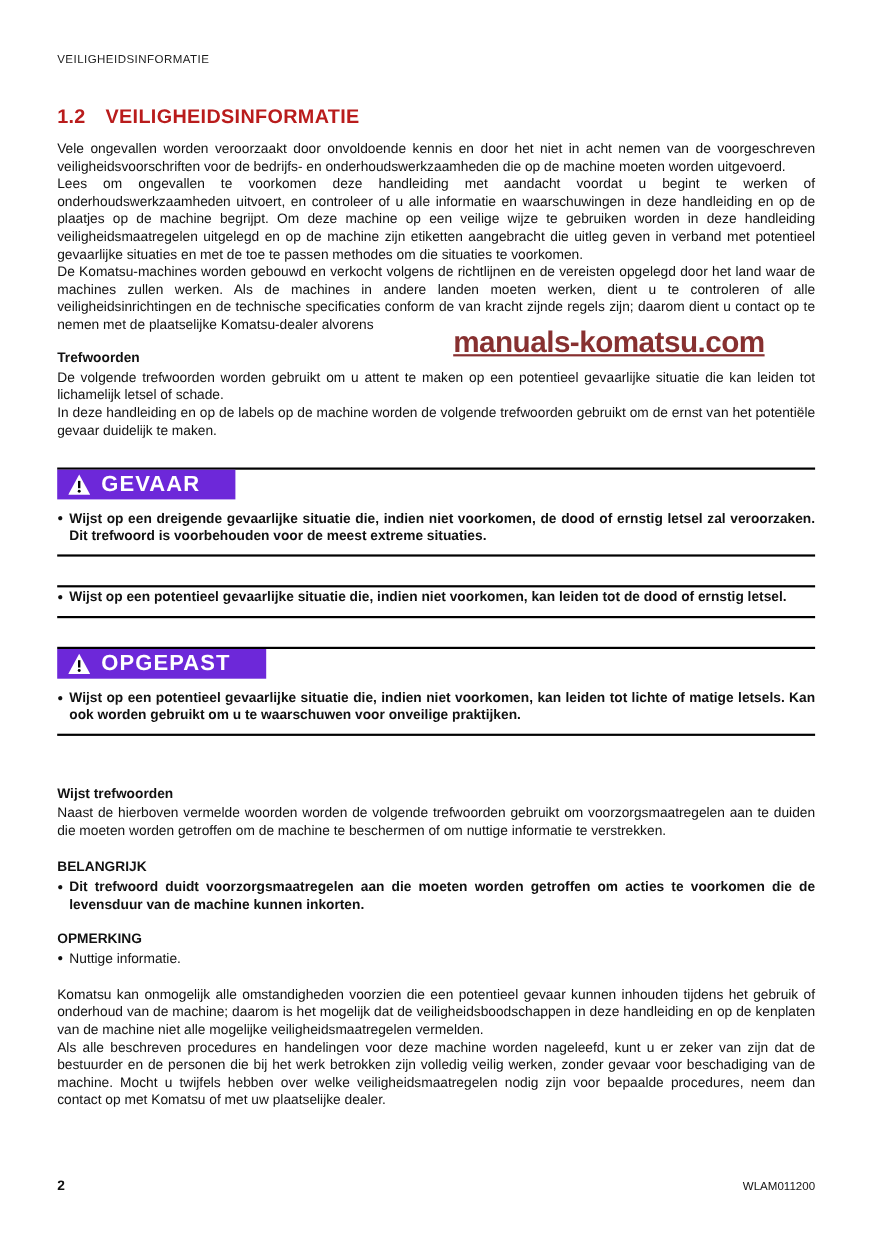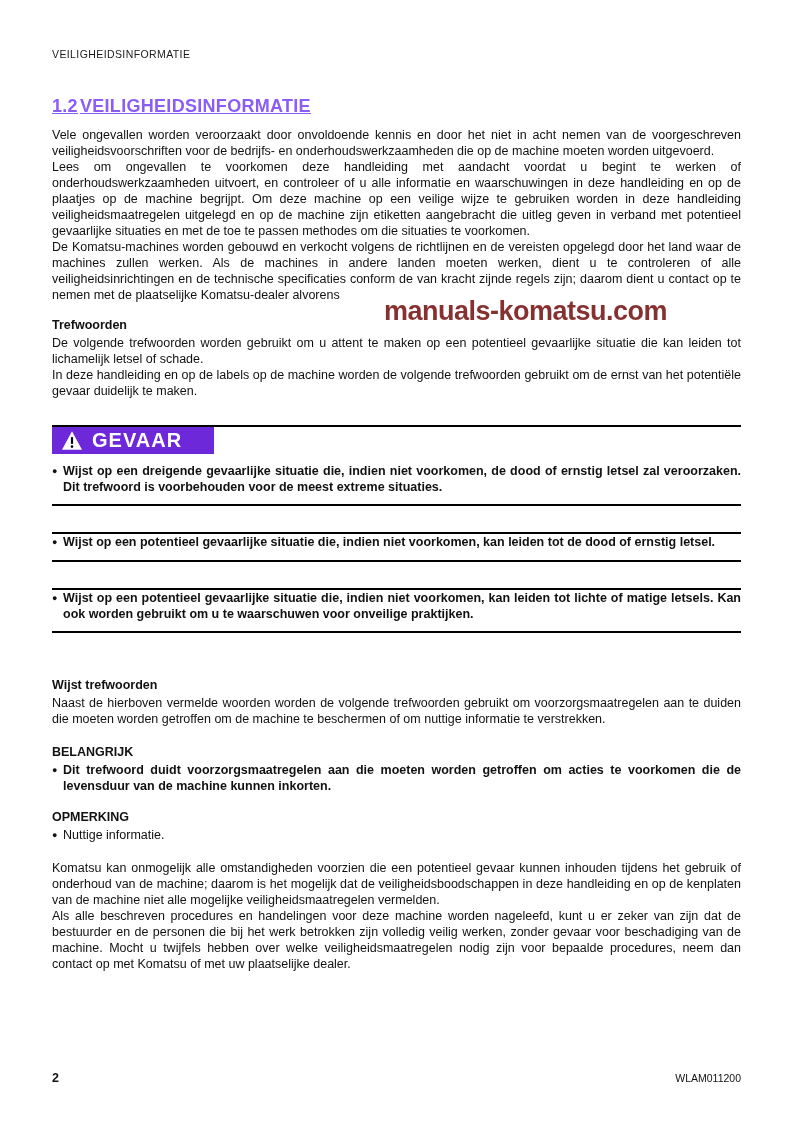--- a/index.html
+++ b/index.html
@@ -20,25 +20,24 @@
     font-size: 10.5px;
     letter-spacing: 0.4px;
     color: #1a1a1a;
     margin-bottom: 36px;
   }
 
   .title {
     font-size: 18px;
     font-weight: bold;
     letter-spacing: 0.3px;
-    color: #8b5cf6;
+    color: #b91c1c;
     margin-bottom: 10px;
     display: flex;
-    gap: 2px;
-    text-decoration: underline;
+    gap: 18px;
   }
 
   p.body {
     font-size: 12.5px;
     line-height: 16px;
     text-align: justify;
     color: #111;
   }
 
   .subhead {
@@ -85,29 +84,30 @@
   .bullet .dot { width: 9px; flex: 0 0 9px; }
   .bullet .dot::before { content: "●"; font-size: 9px; line-height: 16px; position: relative; top: -1px; }
   .bullet .bullet-text { flex: 1; text-align: justify; }
   .bullet.bold { font-weight: bold; }
 
   .spacer-lg { height: 30px; }
   .spacer-md { height: 16px; }
 
   .watermark {
     position: absolute;
-    left: 384px;
+    left: 412px;
     top: 296px;
     font-size: 27px;
     font-weight: bold;
     letter-spacing: -0.5px;
     color: #7d1f1f;
     opacity: 0.92;
     white-space: nowrap;
     z-index: 5;
+    text-decoration: underline;
   }
 
   .footer {
     position: absolute;
     left: 52px;
     right: 52px;
     bottom: 38px;
     display: flex;
     justify-content: space-between;
     align-items: baseline;
@@ -155,20 +155,30 @@
   </section>
 
   <section class="warn">
     <div class="bullet bold">
       <span class="dot"></span>
       <span class="bullet-text">Wijst op een potentieel gevaarlijke situatie die, indien niet voorkomen, kan leiden tot de dood of ernstig letsel.</span>
     </div>
   </section>
 
   <section class="warn">
+    <div class="banner">
+      <span class="tri">
+        <svg width="20" height="19" viewBox="0 0 24 22" aria-hidden="true">
+          <path d="M12 0 L24 22 H0 Z" fill="#ffffff"></path>
+          <rect x="10.7" y="7" width="2.6" height="8" fill="#000000"></rect>
+          <circle cx="12" cy="18.3" r="1.6" fill="#000000"></circle>
+        </svg>
+      </span>
+      <span class="banner-label">OPGEPAST</span>
+    </div>
     <div class="bullet bold">
       <span class="dot"></span>
       <span class="bullet-text">Wijst op een potentieel gevaarlijke situatie die, indien niet voorkomen, kan leiden tot lichte of matige letsels. Kan ook worden gebruikt om u te waarschuwen voor onveilige praktijken.</span>
     </div>
   </section>
 
   <div class="spacer-lg"></div>
 
   <h2 class="subhead">Wijst trefwoorden</h2>
   <p class="body">Naast de hierboven vermelde woorden worden de volgende trefwoorden gebruikt om voorzorgsmaatregelen aan te duiden die moeten worden getroffen om de machine te beschermen of om nuttige informatie te verstrekken.</p>

